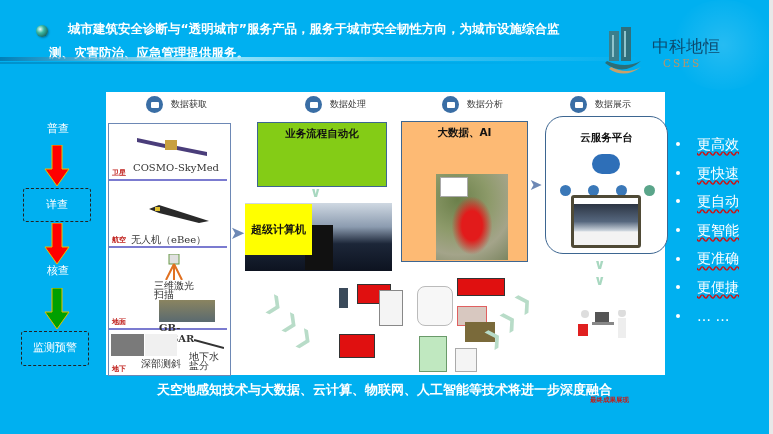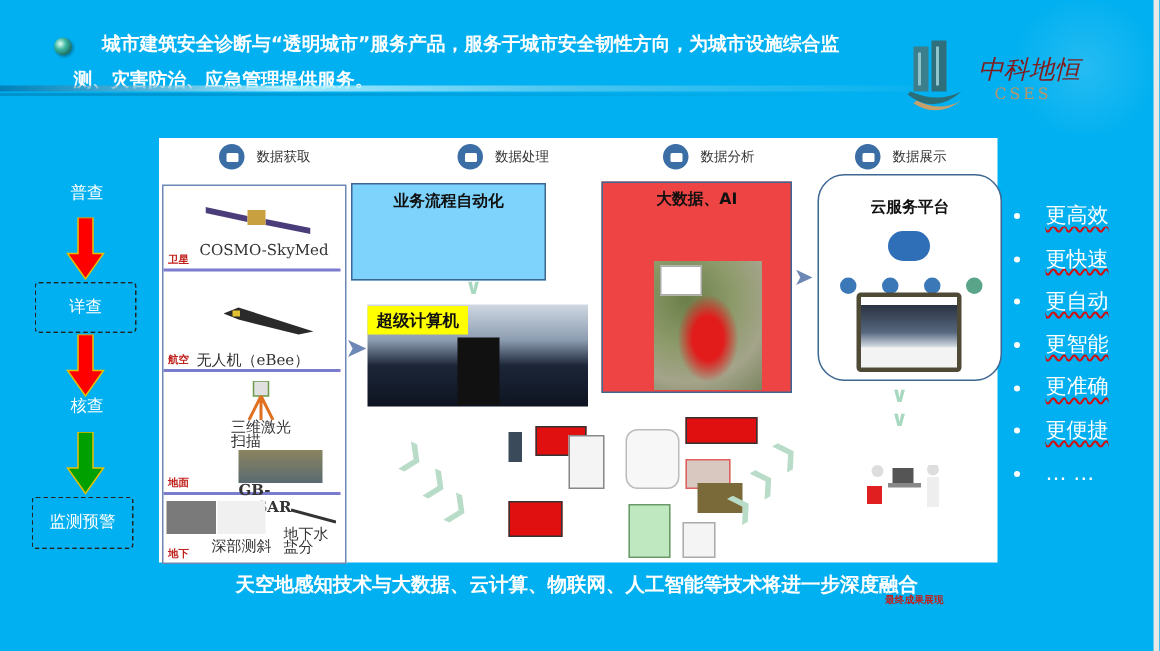--- a/index.html
+++ b/index.html
@@ -14,60 +14,60 @@
   .header-text .l2 { display: block; text-indent: 0; margin-left: -1px; }
   .header-line { position: absolute; left: 0; top: 57px; width: 640px; height: 4px;
     background: linear-gradient(to right, rgba(0,80,130,0.5), rgba(180,240,255,0.9) 30%, rgba(120,210,240,0.6) 60%, rgba(0,176,240,0) 100%); }
   .header-line2 { position: absolute; left: 0; top: 62px; width: 560px; height: 2px;
     background: linear-gradient(to right, rgba(0,100,150,0.4), rgba(0,176,240,0)); }
 
   
   .logo-globe { position: absolute; left: 668px; top: 0; width: 110px; height: 90px; border-radius: 50%;
     background: radial-gradient(circle, rgba(255,255,255,0.15), rgba(255,255,255,0) 70%); }
   .logo-icon { position: absolute; left: 603px; top: 25px; width: 40px; height: 52px; }
-  .logo-cn { position: absolute; left: 652px; top: 35px; color: #7f1d1d; font-size: 17px; letter-spacing: 0px; font-style: italic; }
+  .logo-cn { position: absolute; left: 652px; top: 35px; color: #0c4a6e; font-size: 17px; letter-spacing: 0px; }
   .logo-en { position: absolute; left: 663px; top: 57px; color: #b8956a; font-size: 10.5px; letter-spacing: 2px; font-family: "DejaVu Serif", serif; }
 
   
   .flow-label { position: absolute; color: #fff; font-size: 11px; text-align: center; }
   .dashed-box { position: absolute; border: 1.5px dashed #222; border-radius: 3px; }
   .arrow-down { position: absolute; }
 
   
   .panel { position: absolute; left: 106px; top: 92px; width: 559px; height: 283px; background: #fff; }
   .sec-head { position: absolute; display: flex; align-items: center; gap: 8px; font-size: 9px; color: #333; }
   .sec-icon { width: 17px; height: 17px; border-radius: 50%; background: #3a6ea5; display: flex; align-items: center; justify-content: center; }
   .sec-icon i { width: 8px; height: 6px; background: #fff; border-radius: 1px; display: block; }
 
   .acq-box { position: absolute; left: 108px; top: 123px; width: 123px; height: 253px; border: 1px solid #6d88b5; background: #fff; }
   .acq-row { position: absolute; left: 0; width: 118px; border-bottom: 2px solid #7b7bd0; }
   .cat { position: absolute; left: 3px; bottom: 1px; color: #c0201c; font-size: 7px; font-weight: bold; }
   .cap { position: absolute; color: #333; font-size: 10px; font-family: "DejaVu Serif", serif; text-align: left; }
 
-  .proc-box { position: absolute; left: 234px; top: 122px; width: 130px; height: 65px; border: 1.5px solid #3d6691; background: #7dd3fc; }
+  .proc-box { position: absolute; left: 257px; top: 122px; width: 130px; height: 65px; border: 1.5px solid #3d6691; background: #84cc16; }
   .box-title { text-align: center; font-weight: bold; font-size: 10.5px; color: #111; margin-top: 4px; }
   .box-list { list-style: none; margin-left: 6px; margin-top: 2px; }
   .box-list li { font-size: 7.5px; line-height: 12px; color: #333; font-family: "DejaVu Serif", serif; }
   .box-list li:before { content: "\27A2"; margin-right: 8px; font-size: 7px; }
 
-  .ana-box { position: absolute; left: 401px; top: 121px; width: 127px; height: 141px; border: 1.5px solid #3d6691; background: #ef4444; }
+  .ana-box { position: absolute; left: 401px; top: 121px; width: 127px; height: 141px; border: 1.5px solid #3d6691; background: #fdba74; }
   .map-img { position: absolute; left: 34px; top: 52px; width: 72px; height: 86px;
     background: radial-gradient(ellipse at 50% 60%, #e21b1b 0%, #e21b1b 20%, rgba(226,27,27,0) 40%),
                 radial-gradient(circle at 30% 30%, #6b7f4a, #8d9a6a 40%, #a4a48a 70%, #7b8560); }
   .map-legend { position: absolute; left: 4px; top: 3px; width: 28px; height: 20px; background: #fff; border: 0.5px solid #aaa; }
 
   .disp-box { position: absolute; left: 545px; top: 116px; width: 123px; height: 138px; border: 1.5px solid #3d6691; border-radius: 18px; background: #fff; }
   .cloud { position: absolute; left: 46px; top: 37px; width: 28px; height: 20px; background: #2e6fb8; border-radius: 10px; }
   .cloud-nodes { position: absolute; left: 14px; top: 68px; width: 95px; display: flex; justify-content: space-between; }
   .cloud-nodes span { width: 11px; height: 11px; border-radius: 50%; background: #3a78b8; display: block; }
   .cloud-nodes span:last-child { background: #5aa58a; }
   .monitor { position: absolute; left: 25px; top: 78px; width: 70px; height: 53px; border: 3px solid #4f4a36; border-radius: 3px;
     background: linear-gradient(to bottom, #fff 0%, #fff 12%, #2b3442 12%, #56677e 50%, #cfd7df 70%, #f3f3f3 72%, #f3f3f3 100%); }
 
-  .super-label { position: absolute; left: 245px; top: 204px; background: #ffff00; color: #111; font-weight: bold; font-size: 11px; padding: 2px 6px; }
+  .super-label { position: absolute; left: 245px; top: 204px; background: #ffff00; color: #111; font-weight: bold; font-size: 11px; padding: 18px 6px; }
   .super-img { position: absolute; left: 245px; top: 203px; width: 147px; height: 68px;
     background: linear-gradient(to bottom, #cfd8e2 0%, #8c9cb0 35%, #1c2638 60%, #0d1320 100%); }
   .super-rack { position: absolute; left: 305px; top: 225px; width: 28px; height: 45px; background: #111; }
 
   .chev { position: absolute; color: #b8dcc8; font-size: 20px; font-weight: bold; }
   .mid-diagram { position: absolute; left: 337px; top: 278px; width: 180px; height: 96px; }
   .red-note { position: absolute; background: #e01010; border: 1px solid #333; }
   .person-desk { position: absolute; left: 570px; top: 310px; width: 70px; height: 30px; }
   .final-caption { position: absolute; left: 590px; top: 364px; color: #c0201c; font-size: 6.5px; font-weight: bold; margin-top: 32px; }
 

